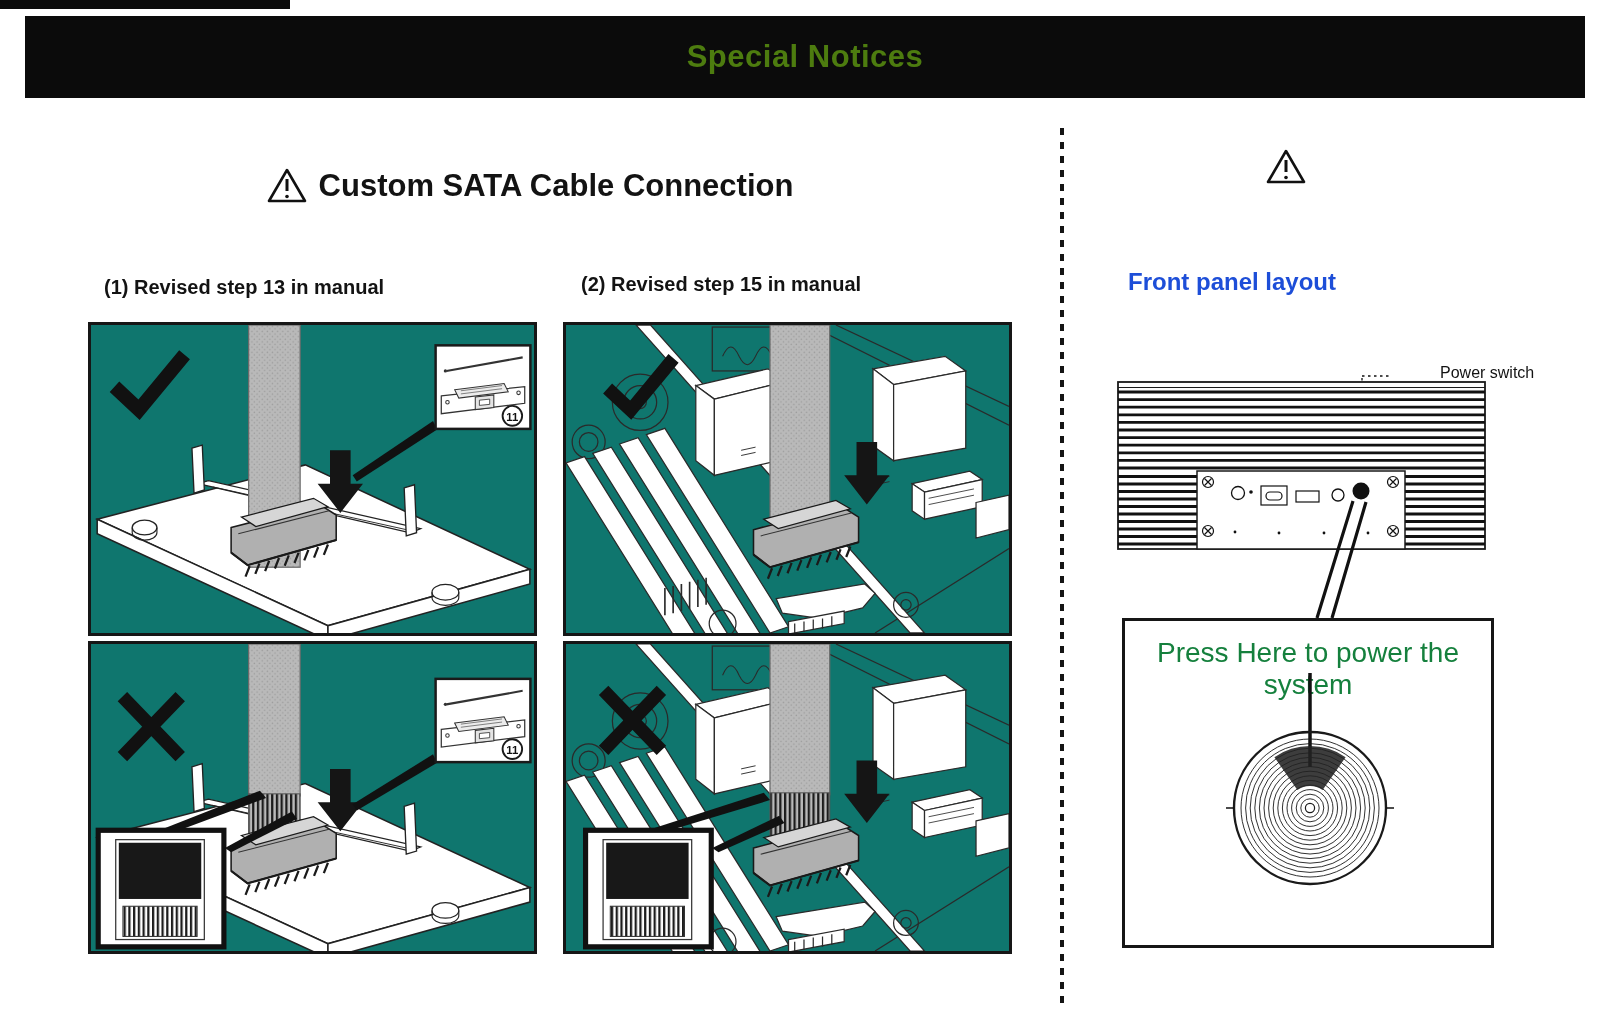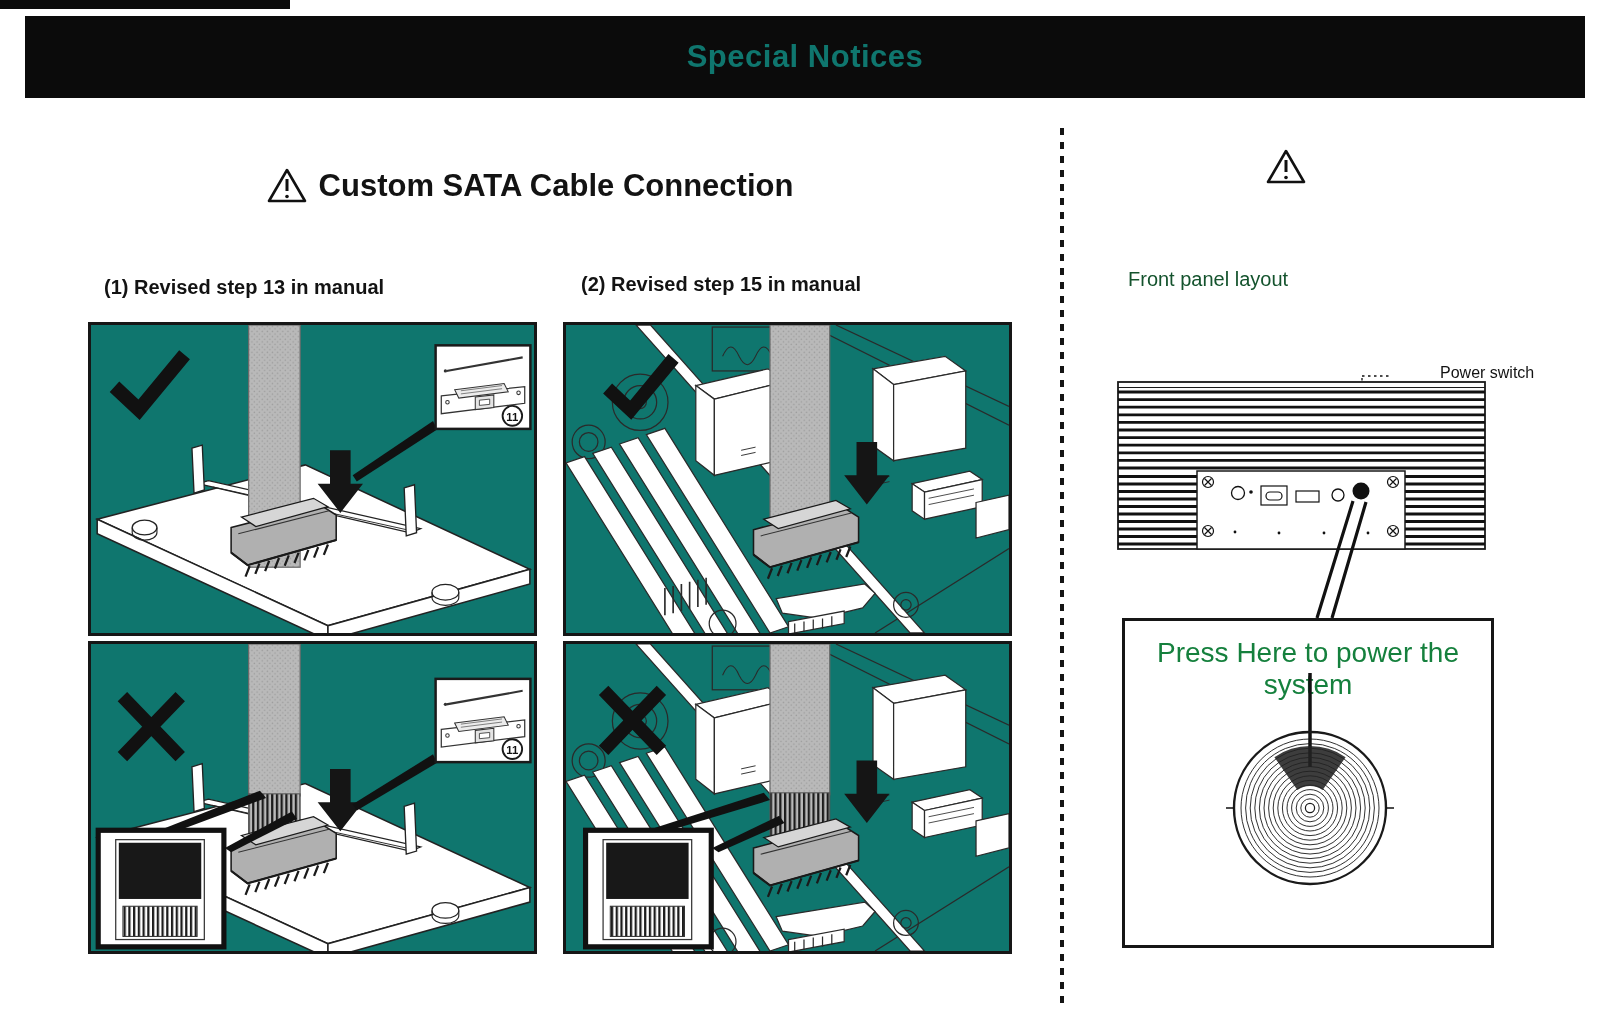--- a/index.html
+++ b/index.html
@@ -7,31 +7,31 @@
     width:1610px;height:1010px;position:relative;overflow:hidden;
     background:#ffffff;color:#111;
     font-family:"Liberation Sans", sans-serif;
   }
   .abs{position:absolute;}
   .topstrip{left:0;top:0;width:290px;height:9px;background:#0b0b0b;}
   .banner{
     left:25px;top:16px;width:1560px;height:82px;background:#0b0b0b;
     display:flex;align-items:center;justify-content:center;
   }
-  .banner-title{color:#0f766e;font-weight:bold;font-size:31px;letter-spacing:.5px;}
+  .banner-title{color:#4d7c0f;font-weight:bold;font-size:31px;letter-spacing:.5px;}
   .hdr{display:flex;align-items:center;justify-content:center;gap:12px;}
   .hdr-text{font-weight:bold;font-size:31px;color:#131313;white-space:nowrap;}
   .caption{font-weight:bold;font-size:20px;color:#131313;white-space:nowrap;margin-left:16px;}
   .panel{border:3.5px solid #161616;background:#0f766e;box-sizing:border-box;}
   .panel svg{display:block;width:100%;height:100%;}
   .divider{
     left:1060px;top:128px;width:4px;height:882px;
     background:repeating-linear-gradient(#141414 0 7px, transparent 7px 14px);
   }
-  .subhead{font-weight:normal;font-size:20px;color:#14532d;white-space:nowrap;}
+  .subhead{font-weight:bold;font-size:24px;color:#1d4ed8;white-space:nowrap;}
   .pslabel{font-size:16px;color:#131313;white-space:nowrap;}
   .bigbox{
     left:1122px;top:618px;width:372px;height:330px;
     border:3.5px solid #161616;background:#fff;box-sizing:border-box;
   }
   .presslabel{
     position:absolute;left:0;top:16px;width:100%;text-align:center;
     font-weight:normal;font-size:28px;color:#15803d;
   }
   .bigbox svg{position:absolute;left:0;top:0;}

